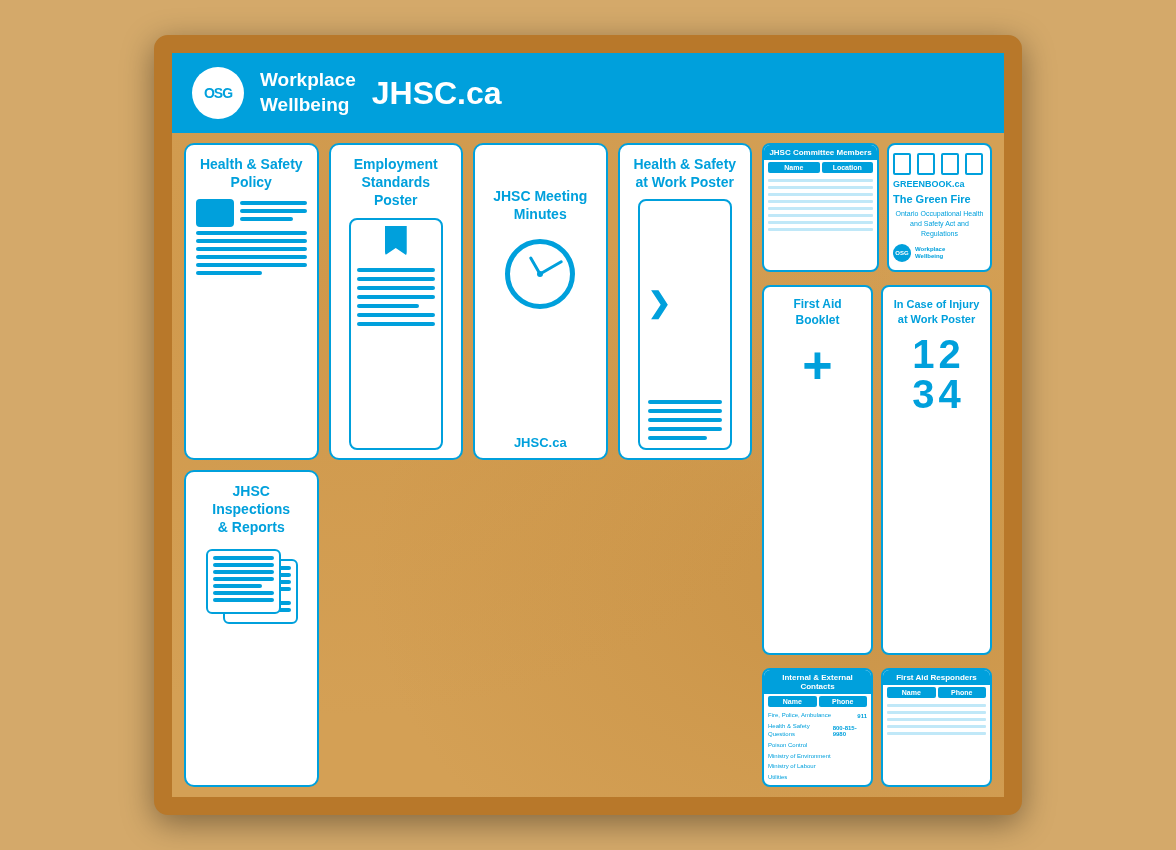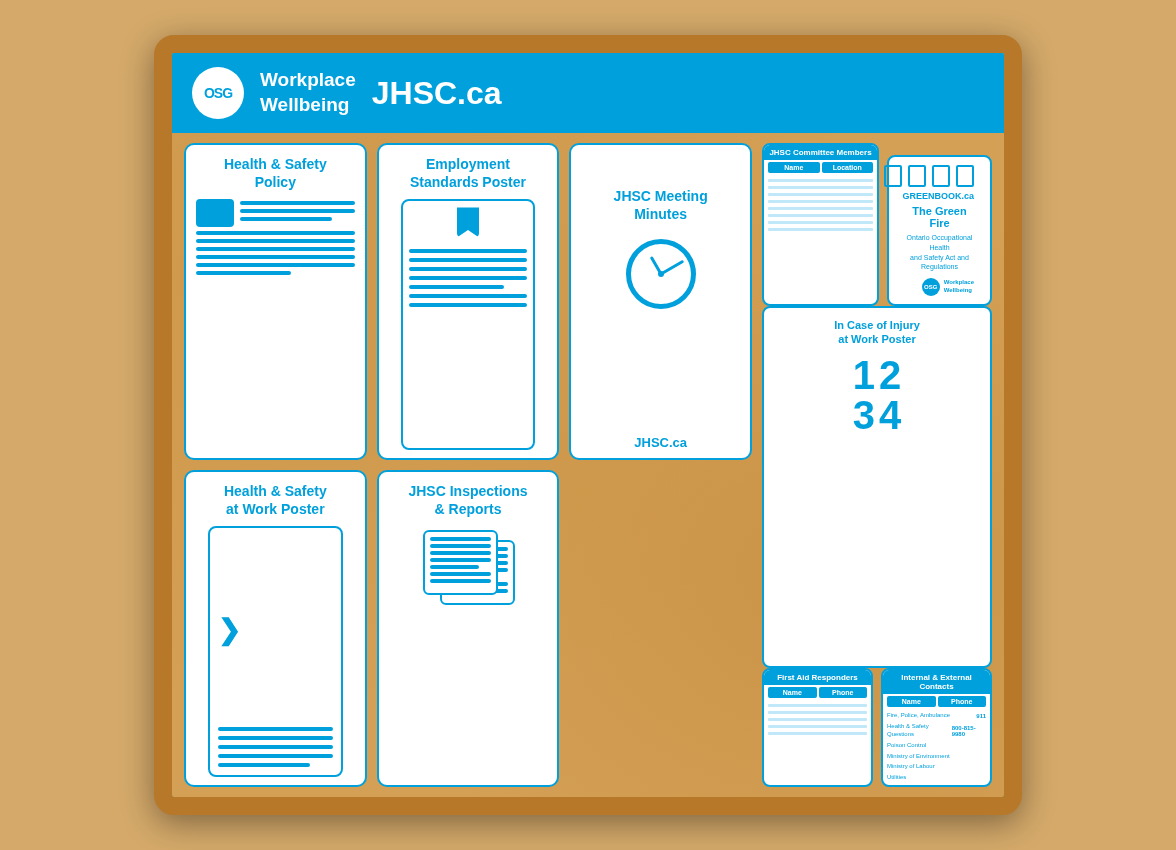--- a/index.html
+++ b/index.html
@@ -11,21 +11,21 @@
       min-height: 850px;
       width: 1176px;
       font-family: Arial, Helvetica, sans-serif;
     }
 
     .bulletin-board {
       width: 868px;
       height: 780px;
       background: #15803d;
       border: 18px solid #b8782a;
-      border-radius: 20px;
+      border-radius: 14px;
       box-shadow: 0 8px 32px rgba(0,0,0,0.4), inset 0 2px 8px rgba(255,255,255,0.3);
       overflow: hidden;
       display: flex;
       flex-direction: column;
     }
 
     
     .board-inner {
       flex: 1;
       background: #d4a055;
@@ -93,31 +93,31 @@
       display: flex;
       gap: 10px;
       padding: 10px 12px 10px 12px;
       overflow: hidden;
     }
 
     
     .main-grid {
       flex: 1;
       display: grid;
-      grid-template-columns: repeat(3, 1fr);
+      grid-template-columns: repeat(4, 1fr);
       grid-template-rows: 1fr 1fr;
       gap: 10px;
     }
 
     
     .right-sidebar {
       width: 230px;
       display: flex;
       flex-direction: column;
-      gap: 0;
+      gap: 13px;
     }
 
     
     .card {
       background: white;
       border: 2px solid #00a0dc;
       border-radius: 10px;
       display: flex;
       flex-direction: column;
       align-items: center;
@@ -356,25 +356,24 @@
       height: 3px;
       background: #c0e8f8;
       border-radius: 1px;
     }
 
     .greenbook-panel {
       width: 105px;
       background: white;
       border: 2px solid #00a0dc;
       border-radius: 8px;
-      padding: 8px 16px;
-      display: flex;
-      flex-direction: column;
-      align-items: flex-end;
-      margin-top: 12px;
+      padding: 8px 4px;
+      display: flex;
+      flex-direction: column;
+      align-items: flex-start;
     }
 
     .greenbook-icons {
       display: flex;
       gap: 6px;
       margin-bottom: 4px;
     }
 
     .book-icon {
       width: 18px;
@@ -693,50 +692,40 @@
                 <span>OSG</span>
               </div>
               <div class="osg-mini-text" style="white-space:pre-line;">Workplace
 Wellbeing</div>
             </div>
           </div>
         </div>
 
         <div class="sidebar-bottom-row">
 
+          <div class="first-aid-panel">
+            <div class="first-aid-title" style="white-space:pre-line;">First Aid
+Booklet</div>
+            <div class="plus-icon">+</div>
+          </div>
 
           <div class="injury-panel">
             <div class="injury-title" style="white-space:pre-line;">In Case of Injury
 at Work Poster</div>
             <div class="injury-numbers">
               <div class="injury-num-1">1</div>
               <div class="injury-num-2">2</div>
               <div class="injury-num-3">3</div>
               <div class="injury-num-4">4</div>
             </div>
           </div>
 
         </div>
 
         <div class="sidebar-contacts">
-
-          <div class="contacts-panel">
-            <div class="panel-header-blue">First Aid Responders</div>
-            <div class="panel-sub-headers">
-              <div class="sub-header-blue">Name</div>
-              <div class="sub-header-blue">Phone</div>
-            </div>
-            <div class="panel-lines">
-              <div class="panel-line"></div>
-              <div class="panel-line"></div>
-              <div class="panel-line"></div>
-              <div class="panel-line"></div>
-              <div class="panel-line"></div>
-            </div>
-          </div>
 
           <div class="contacts-panel">
             <div class="panel-header-blue">Internal &amp; External Contacts</div>
             <div class="panel-sub-headers">
               <div class="sub-header-blue">Name</div>
               <div class="sub-header-blue">Phone</div>
             </div>
             <div class="contacts-body">
               <div class="contact-row">
                 <span class="contact-label">Fire, Police, Ambulance</span>
@@ -758,20 +747,35 @@
                 <span class="contact-label">Ministry of Labour</span>
                 <span class="contact-value"></span>
               </div>
               <div class="contact-row">
                 <span class="contact-label">Utilities</span>
                 <span class="contact-value"></span>
               </div>
             </div>
           </div>
 
+          <div class="contacts-panel">
+            <div class="panel-header-blue">First Aid Responders</div>
+            <div class="panel-sub-headers">
+              <div class="sub-header-blue">Name</div>
+              <div class="sub-header-blue">Phone</div>
+            </div>
+            <div class="panel-lines">
+              <div class="panel-line"></div>
+              <div class="panel-line"></div>
+              <div class="panel-line"></div>
+              <div class="panel-line"></div>
+              <div class="panel-line"></div>
+            </div>
+          </div>
+
         </div>
 
       </div>
 
     </div>
 
   </div>
 </div>
 
 </body></html>

